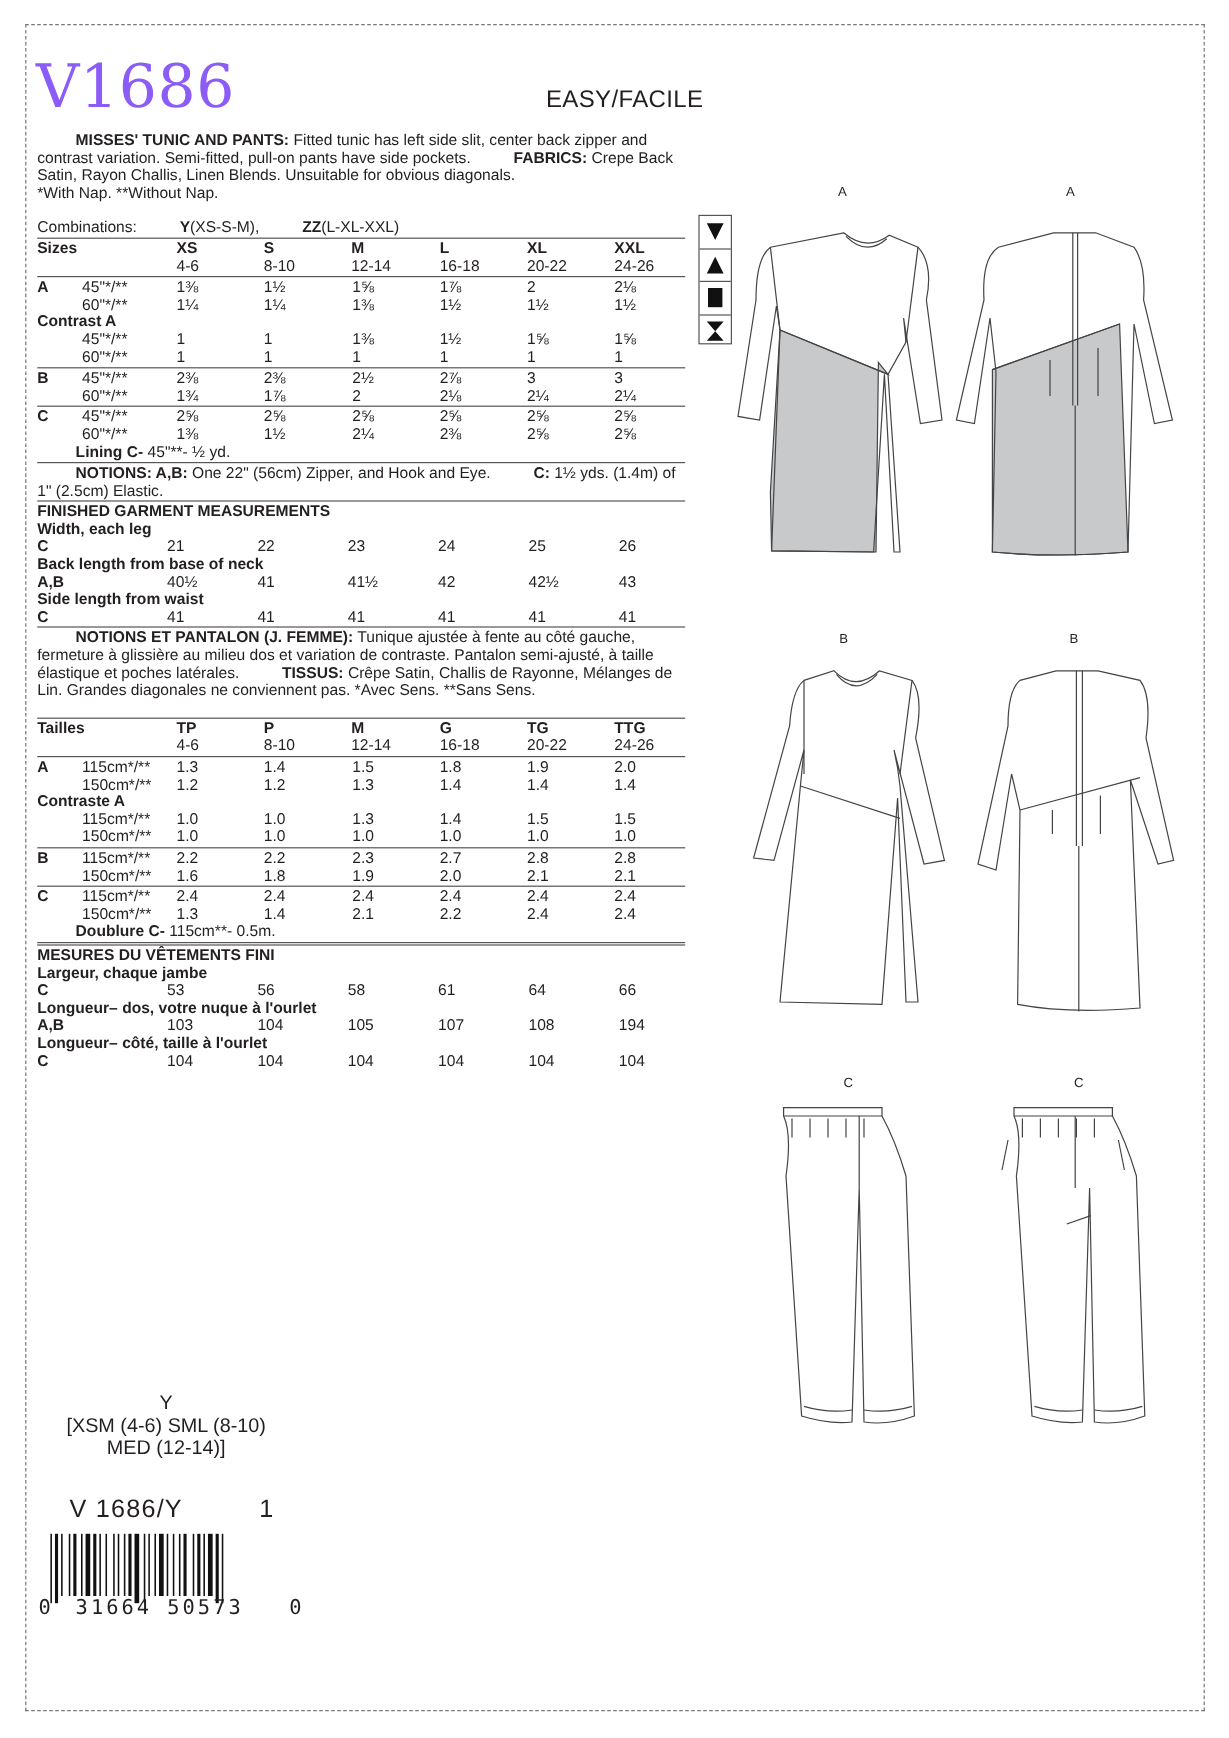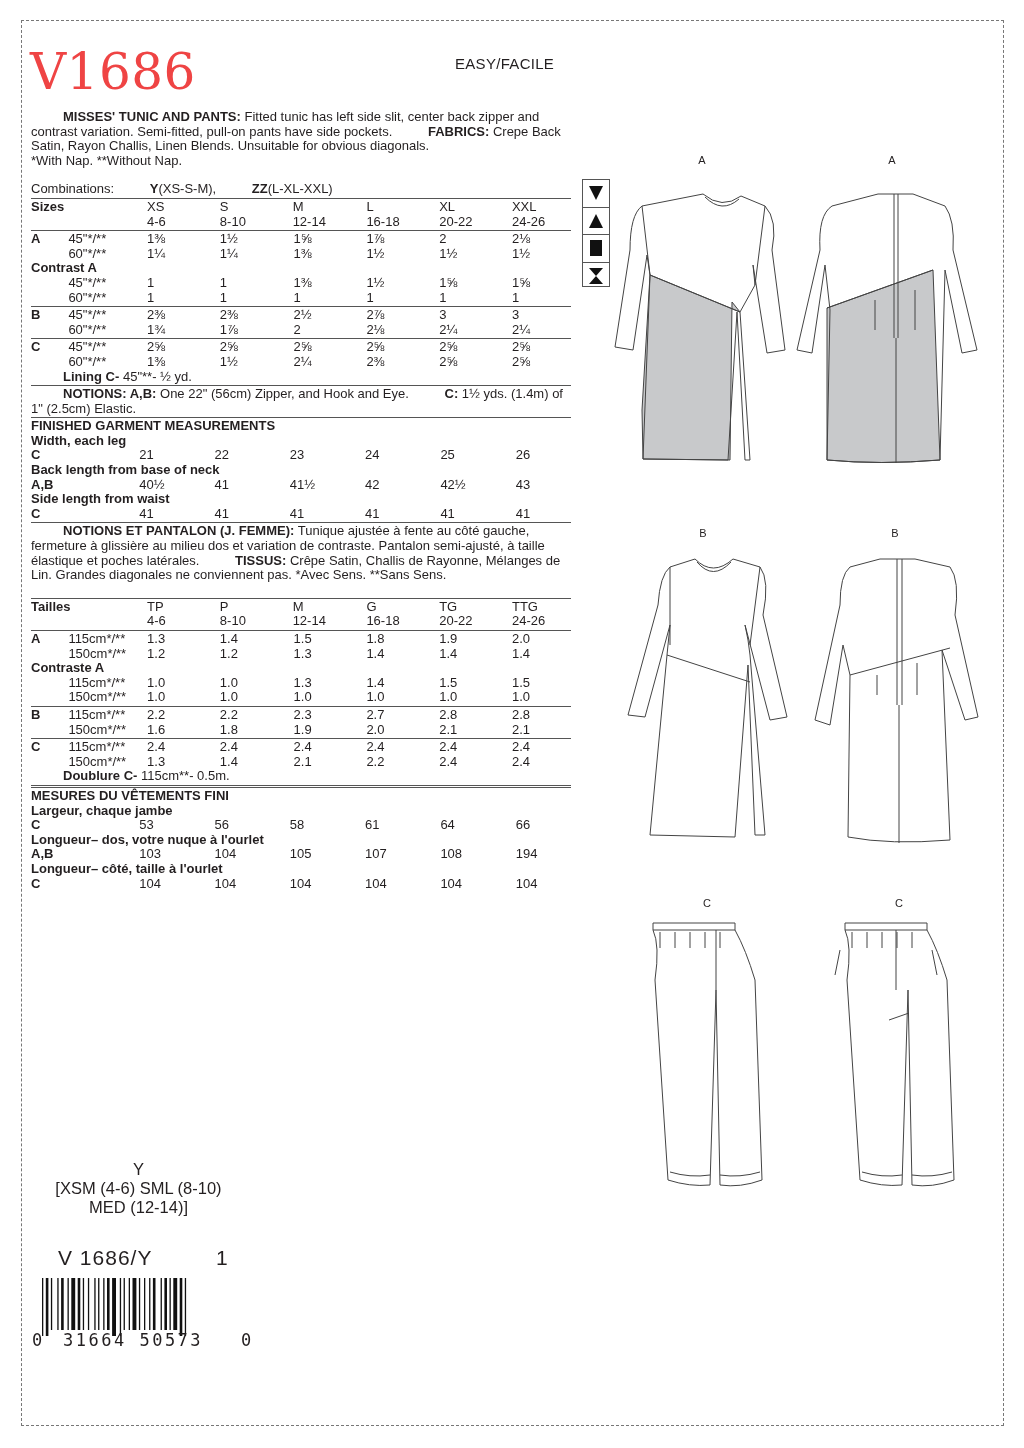--- a/index.html
+++ b/index.html
@@ -1,32 +1,32 @@
 <!DOCTYPE html>
 <html><head>
 <meta charset="utf-8">
 <style>
   html, body { margin: 0; padding: 0; background: #ffffff; }
   body { width: 1024px; height: 1448px; position: relative; overflow: hidden; font-family: "Liberation Sans", sans-serif; color: #231f20; }
   .frame { position: absolute; left: 21px; top: 20px; width: 983px; height: 1406px; border: 1.5px dashed #777; box-sizing: border-box; }
-  .title { position: absolute; left: 30px; top: 42px; font-family: "DejaVu Serif", serif; font-size: 50px; line-height: 60px; letter-spacing: 0.5px; color: #ef4444; }
-  .difficulty { position: absolute; left: 455px; top: 55px; font-size: 15px; letter-spacing: 0.3px; }
+  .title { position: absolute; left: 30px; top: 42px; font-family: "DejaVu Serif", serif; font-size: 50px; line-height: 60px; letter-spacing: 0.5px; color: #8b5cf6; }
+  .difficulty { position: absolute; left: 455px; top: 72px; font-size: 20px; letter-spacing: 0.3px; }
   .leftcol { position: absolute; left: 31px; top: 110px; width: 540px; font-size: 13px; line-height: 14.6px; }
   .para { margin: 0; }
   .para b { font-weight: bold; padding-left: 32px; }
   .gap { height: 14px; }
   .rule { border-top: 1.5px solid #555; margin: 1px 0 1px 0; }
   .row { display: flex; height: 14.6px; align-items: flex-end; }
   .row .c0 { width: 38px; font-weight: bold; }
   .row .c1 { width: 80px; }
   .row .cv { width: 74px; }
   .row .cv:nth-child(4){ width: 75px; }
   .row .cv.last { width: 60px; }
   .hdr .c0 { width: 118px; font-weight: bold; }
-  .hdr .cv { font-weight: normal; }
+  .hdr .cv { font-weight: bold; }
   .subhead { font-weight: bold; height: 14.6px; }
   .meas-row { display: flex; height: 14.6px; }
   .meas-row .c0 { width: 118px; font-weight: bold; }
   .meas-row .cv { width: 74px; margin-left: 20px; }
   .bottom-y { position: absolute; left: 36px; top: 1160px; width: 205px; text-align: center; font-size: 16.5px; line-height: 19px; color: #231f20; }
   .code { position: absolute; left: 58px; top: 1246px; font-size: 21px; letter-spacing: 1px; }
   .code-num { position: absolute; left: 216px; top: 1246px; font-size: 21px; }
   .barcode { position: absolute; left: 32px; top: 1278px; width: 205px; height: 60px; }
   .bc-digits { position: absolute; top: 1330px; font-family: "DejaVu Sans Mono", monospace; font-size: 17px; }
   .legend-box { position: absolute; left: 582px; top: 179px; width: 28px; height: 108px; border: 1px solid #555; box-sizing: border-box; }

